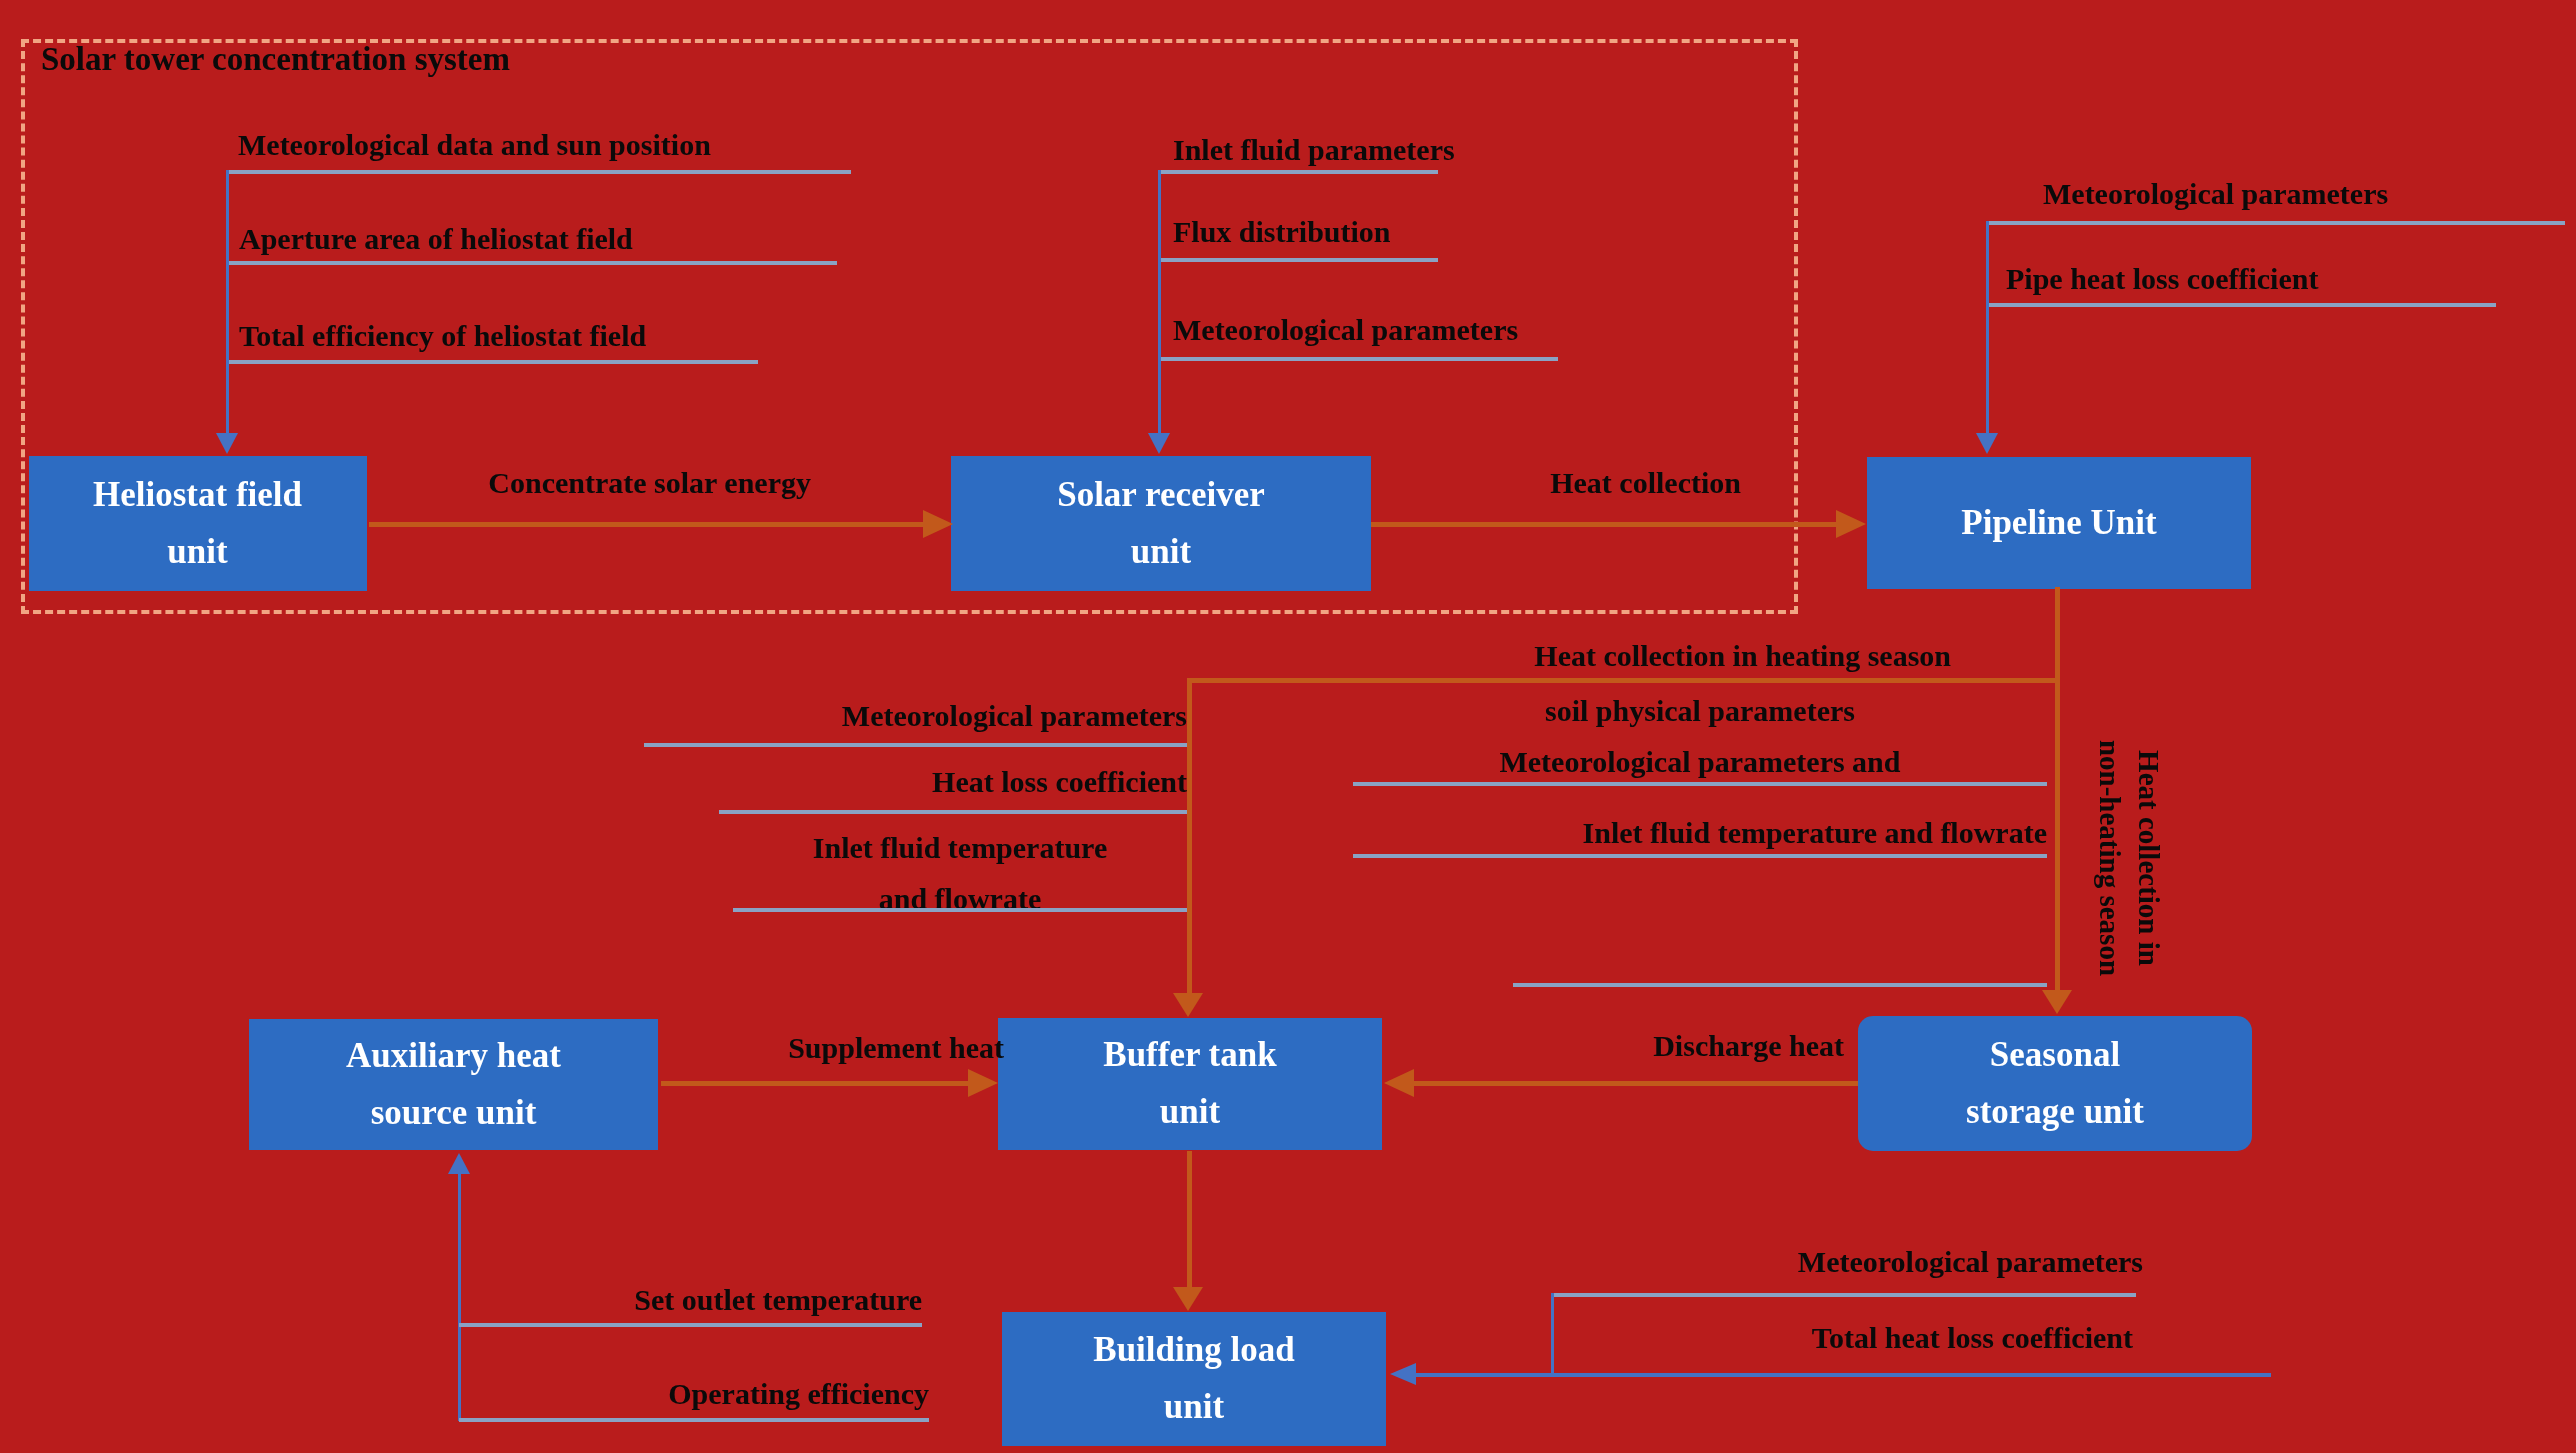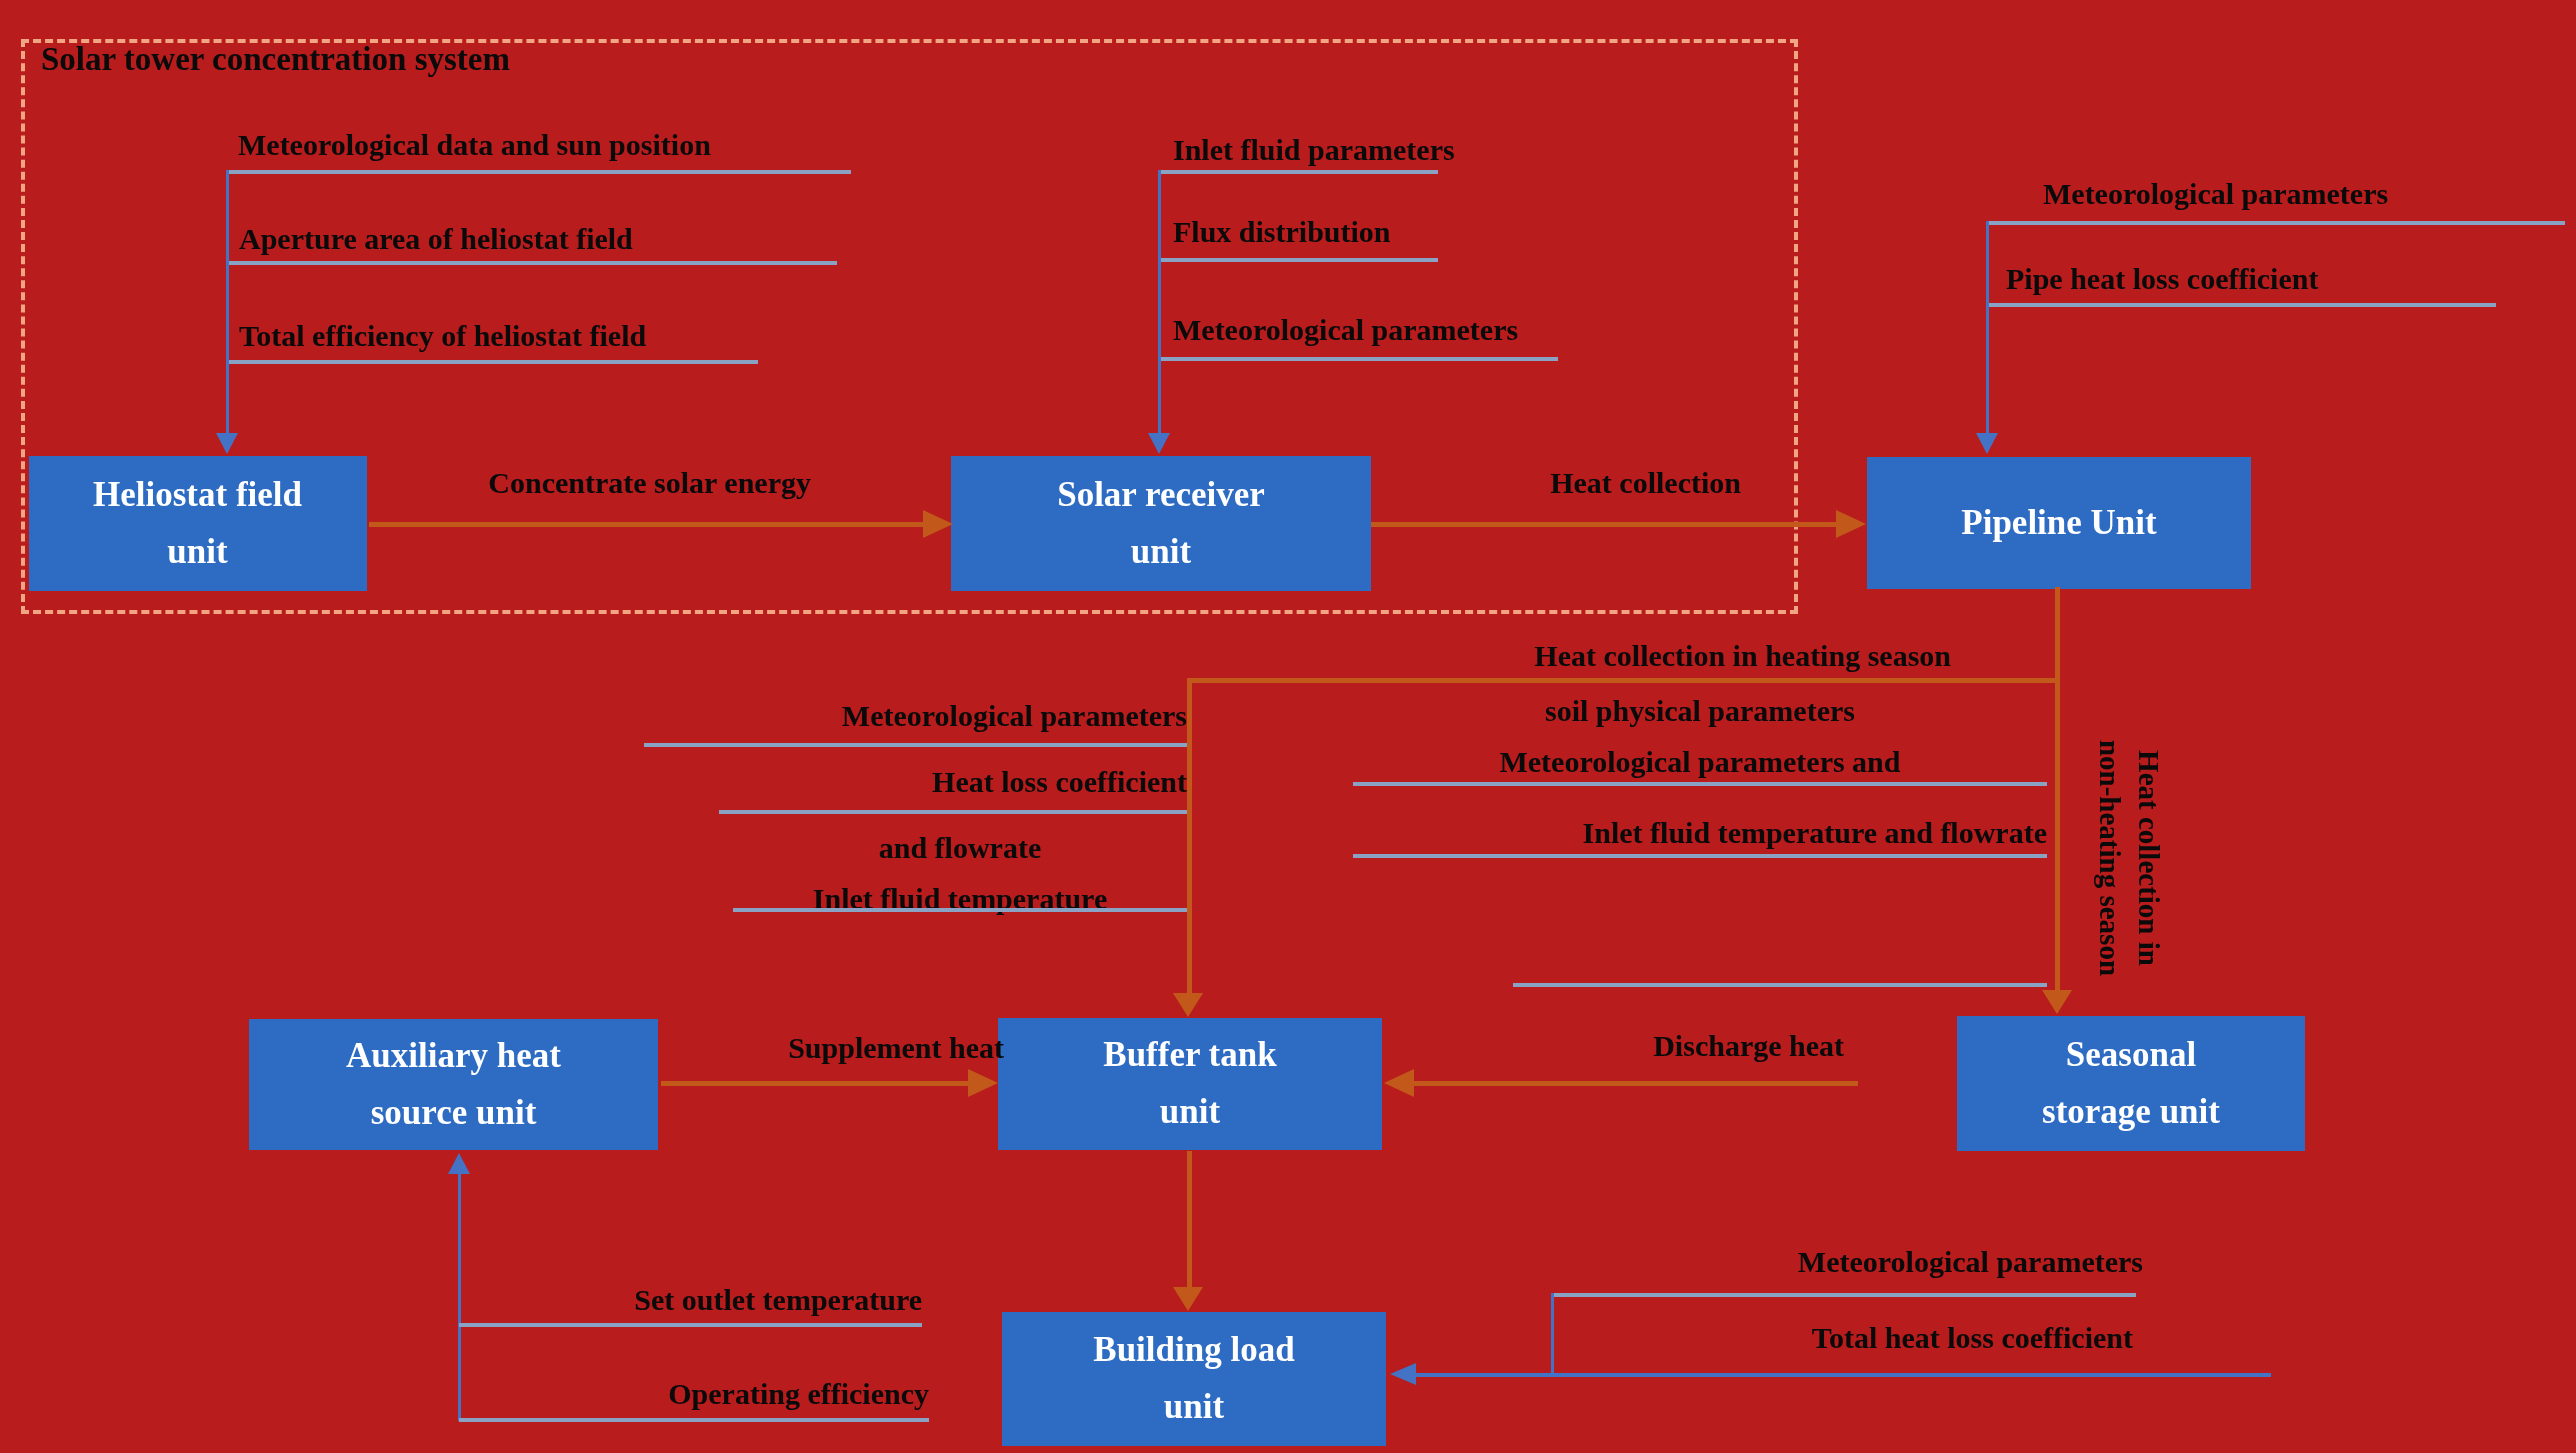--- a/index.html
+++ b/index.html
@@ -116,43 +116,43 @@
   <div class="rot">
     <div>Heat collection in</div>
     <div>non-heating season</div>
   </div>
 
   <div class="lbl center" style="left:644px;top:699px;width:543px;">Meteorological parameters</div>
   <div class="u" style="left:644px;top:743px;width:543px;"></div>
   <div class="lbl center" style="left:719px;top:765px;width:468px;">Heat loss coefficient</div>
   <div class="u" style="left:719px;top:810px;width:468px;"></div>
   <div class="lbl wrap" style="left:775px;top:822px;width:370px;">
+    <span style="display:block">Inlet fluid temperature</span>
     <span style="display:block">and flowrate</span>
-    <span style="display:block">Inlet fluid temperature</span>
   </div>
   <div class="u" style="left:733px;top:908px;width:454px;"></div>
 
   <div class="lbl wrap" style="left:1465px;top:685px;width:470px;">
     <span style="display:block">soil physical parameters</span>
     <span style="display:block">Meteorological parameters and</span>
   </div>
   <div class="u" style="left:1353px;top:782px;width:694px;"></div>
   <div class="lbl center" style="left:1353px;top:816px;width:694px;">Inlet fluid temperature and flowrate</div>
   <div class="u" style="left:1353px;top:854px;width:694px;"></div>
   <div class="u" style="left:1513px;top:983px;width:534px;"></div>
 
   <div class="box" style="left:249px;top:1019px;width:409px;height:131px;text-align:center;">
     <span>Auxiliary heat</span>
     <span>source unit</span>
   </div>
   <div class="box" style="left:998px;top:1018px;width:384px;height:132px;">
     <span>Buffer tank</span>
     <span>unit</span>
   </div>
-  <div class="box" style="left:1957px;top:1016px;width:348px;height:135px;">
+  <div class="box" style="left:1858px;top:1016px;width:394px;height:135px;border-radius:15px;">
     <span>Seasonal</span>
     <span>storage unit</span>
   </div>
 
   <div class="lbl center" style="left:662px;top:1031px;width:342px;">Supplement heat</div>
   <div class="ho" style="left:661px;top:1081px;width:308px;"></div>
   <div class="arr ao-right" style="left:968px;top:1069px;"></div>
 
   <div class="lbl center" style="left:1417px;top:1029px;width:427px;">Discharge heat</div>
   <div class="ho" style="left:1414px;top:1081px;width:444px;"></div>

